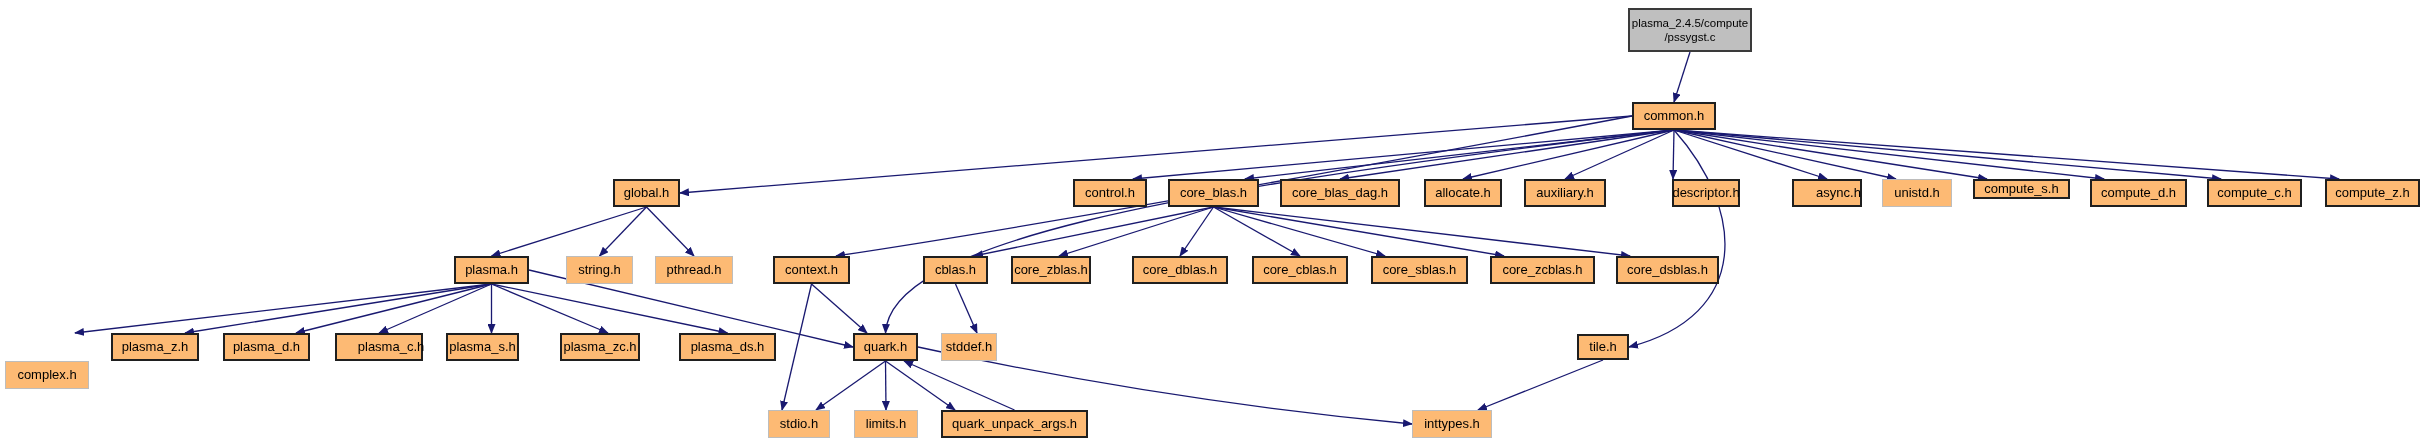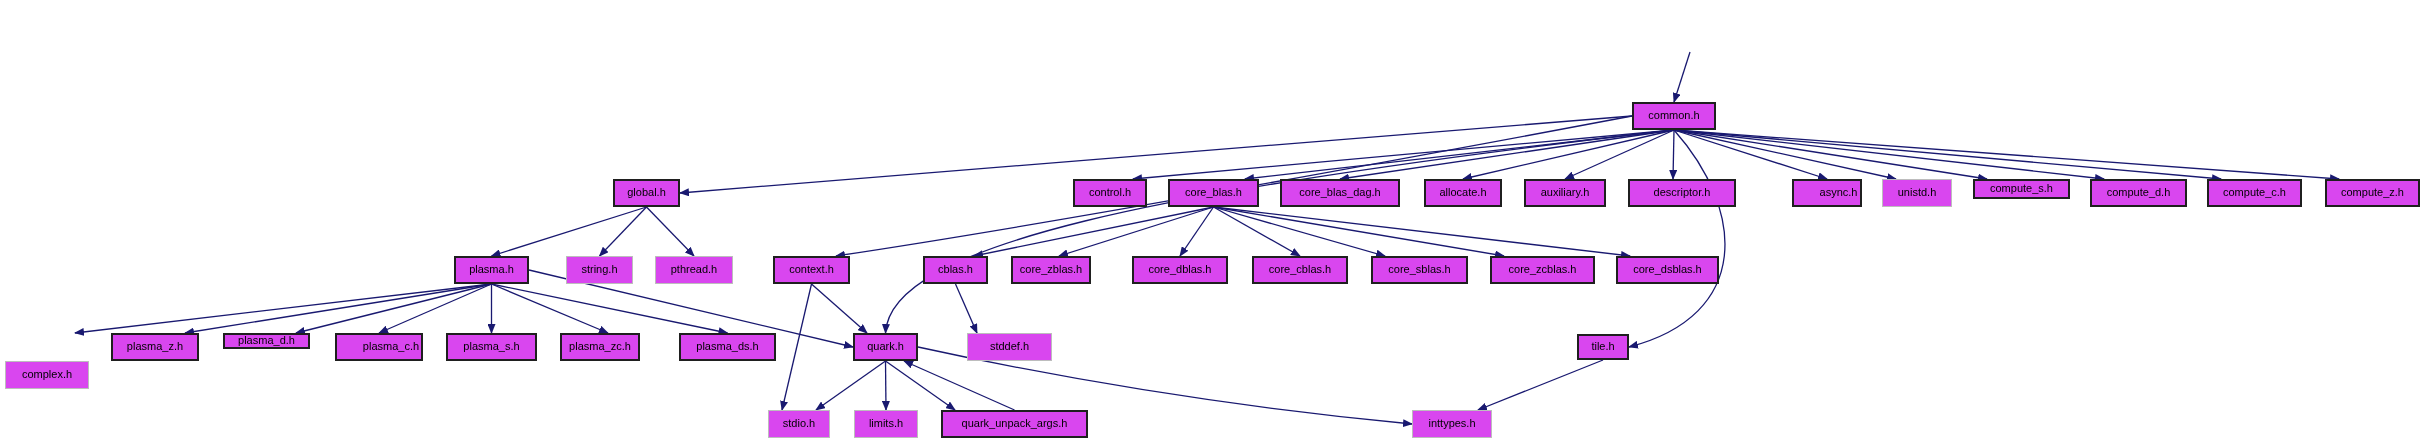--- a/index.html
+++ b/index.html
@@ -1,20 +1,20 @@
 <!DOCTYPE html>
 <html><head>
 <meta charset="utf-8">
 <style>
   html,body{margin:0;padding:0;background:#ffffff;}
   #canvas{position:relative;width:2436px;height:445px;background:#ffffff;overflow:hidden;
           font-family:"Liberation Sans","DejaVu Sans",sans-serif;}
   #edges{position:absolute;left:0;top:0;width:2436px;height:445px;}
-  .node{position:absolute;background:#d946ef;display:flex;align-items:center;justify-content:center;
-        text-align:center;font-size:11px;color:#000;box-sizing:border-box;white-space:pre-line;line-height:1.25;}
+  .node{position:absolute;background:#fdba74;display:flex;align-items:center;justify-content:center;
+        text-align:center;font-size:13px;color:#000;box-sizing:border-box;white-space:pre-line;line-height:1.25;}
   .node.internal{border:2px solid #1f1f1f;}
   .node.system{border:1px solid #bdbdbd;}
   .node.source{border:2px solid #3a3a3a;background:#bfbfbf;font-size:11.5px;}
 </style>
 </head>
 <body>
 
 <div id="canvas">
     <svg id="edges" width="2436" height="445">
       <defs>
@@ -60,52 +60,54 @@
       <path d="M1213.5,207 L1385,256" fill="none" stroke="#191970" stroke-width="1.3" marker-end="url(#arrow)"></path>
       <path d="M1213.5,207 L1504,256" fill="none" stroke="#191970" stroke-width="1.3" marker-end="url(#arrow)"></path>
       <path d="M1213.5,207 L1630,256" fill="none" stroke="#191970" stroke-width="1.3" marker-end="url(#arrow)"></path>
       <path d="M885.5,361 L816,410" fill="none" stroke="#191970" stroke-width="1.3" marker-end="url(#arrow)"></path>
       <path d="M885.5,361 L886,410" fill="none" stroke="#191970" stroke-width="1.3" marker-end="url(#arrow)"></path>
       <path d="M885.5,361 L955,410" fill="none" stroke="#191970" stroke-width="1.3" marker-end="url(#arrow)"></path>
       <path d="M1014.5,410 L904,361" fill="none" stroke="#191970" stroke-width="1.3" marker-end="url(#arrow)"></path>
       <path d="M918,347 Q1160,400 1412,424" fill="none" stroke="#191970" stroke-width="1.3" marker-end="url(#arrow)"></path>
       <path d="M1603,360 L1478,410" fill="none" stroke="#191970" stroke-width="1.3" marker-end="url(#arrow)"></path>
     </svg>
+    <div class="node source" style="left: 1628px; top: 8px; width: 124px; height: 44px;">plasma_2.4.5/compute
+/pssygst.c</div>
     <div class="node internal" style="left: 1632px; top: 102px; width: 84px; height: 28px;">common.h</div>
     <div class="node internal" style="left: 613px; top: 179px; width: 67px; height: 28px;">global.h</div>
     <div class="node internal" style="left: 1073px; top: 179px; width: 74px; height: 28px;">control.h</div>
     <div class="node internal" style="left: 1168px; top: 179px; width: 91px; height: 28px;">core_blas.h</div>
     <div class="node internal" style="left: 1280px; top: 179px; width: 120px; height: 28px;">core_blas_dag.h</div>
     <div class="node internal" style="left: 1424px; top: 179px; width: 78px; height: 28px;">allocate.h</div>
     <div class="node internal" style="left: 1524px; top: 179px; width: 82px; height: 28px;">auxiliary.h</div>
-    <div class="node internal" style="left: 1628px; top: 179px; width: 108px; height: 28px;">descriptor.h</div>
+    <div class="node internal" style="left: 1672px; top: 179px; width: 68px; height: 28px;">descriptor.h</div>
     <div class="node internal" style="left: 1792px; top: 179px; width: 70px; height: 28px; padding-left: 23px;">async.h</div>
     <div class="node system" style="left: 1882px; top: 179px; width: 70px; height: 28px;">unistd.h</div>
     <div class="node internal" style="left: 1973px; top: 179px; width: 97px; height: 20px;">compute_s.h</div>
     <div class="node internal" style="left: 2090px; top: 179px; width: 97px; height: 28px;">compute_d.h</div>
     <div class="node internal" style="left: 2207px; top: 179px; width: 95px; height: 28px;">compute_c.h</div>
     <div class="node internal" style="left: 2325px; top: 179px; width: 95px; height: 28px;">compute_z.h</div>
     <div class="node internal" style="left: 454px; top: 256px; width: 75px; height: 28px;">plasma.h</div>
     <div class="node system" style="left: 566px; top: 256px; width: 67px; height: 28px;">string.h</div>
     <div class="node system" style="left: 655px; top: 256px; width: 78px; height: 28px;">pthread.h</div>
     <div class="node internal" style="left: 773px; top: 256px; width: 77px; height: 28px;">context.h</div>
     <div class="node internal" style="left: 923px; top: 256px; width: 65px; height: 28px;">cblas.h</div>
     <div class="node internal" style="left: 1011px; top: 256px; width: 80px; height: 28px;">core_zblas.h</div>
     <div class="node internal" style="left: 1132px; top: 256px; width: 96px; height: 28px;">core_dblas.h</div>
     <div class="node internal" style="left: 1252px; top: 256px; width: 96px; height: 28px;">core_cblas.h</div>
     <div class="node internal" style="left: 1371px; top: 256px; width: 97px; height: 28px;">core_sblas.h</div>
     <div class="node internal" style="left: 1490px; top: 256px; width: 105px; height: 28px;">core_zcblas.h</div>
     <div class="node internal" style="left: 1616px; top: 256px; width: 103px; height: 28px;">core_dsblas.h</div>
     <div class="node system" style="left: 5px; top: 333px; width: 84px; height: 28px; margin-top: 28px;">complex.h</div>
     <div class="node internal" style="left: 111px; top: 333px; width: 88px; height: 28px;">plasma_z.h</div>
-    <div class="node internal" style="left: 223px; top: 333px; width: 87px; height: 16px;">plasma_d.h</div>
+    <div class="node internal" style="left: 223px; top: 333px; width: 87px; height: 28px;">plasma_d.h</div>
     <div class="node internal" style="left: 335px; top: 333px; width: 88px; height: 28px; padding-left: 24px;">plasma_c.h</div>
-    <div class="node internal" style="left: 446px; top: 333px; width: 91px; height: 28px;">plasma_s.h</div>
+    <div class="node internal" style="left: 446px; top: 333px; width: 73px; height: 28px;">plasma_s.h</div>
     <div class="node internal" style="left: 560px; top: 333px; width: 80px; height: 28px;">plasma_zc.h</div>
     <div class="node internal" style="left: 679px; top: 333px; width: 97px; height: 28px;">plasma_ds.h</div>
     <div class="node internal" style="left: 853px; top: 333px; width: 65px; height: 28px;">quark.h</div>
-    <div class="node system" style="left: 967px; top: 333px; width: 85px; height: 28px;">stddef.h</div>
+    <div class="node system" style="left: 941px; top: 333px; width: 56px; height: 28px;">stddef.h</div>
     <div class="node internal" style="left: 1577px; top: 334px; width: 52px; height: 26px;">tile.h</div>
     <div class="node system" style="left: 768px; top: 410px; width: 62px; height: 28px;">stdio.h</div>
     <div class="node system" style="left: 854px; top: 410px; width: 64px; height: 28px;">limits.h</div>
     <div class="node internal" style="left: 941px; top: 410px; width: 147px; height: 28px;">quark_unpack_args.h</div>
     <div class="node system" style="left: 1412px; top: 410px; width: 80px; height: 28px;">inttypes.h</div>
   </div>
 
 </body></html>

